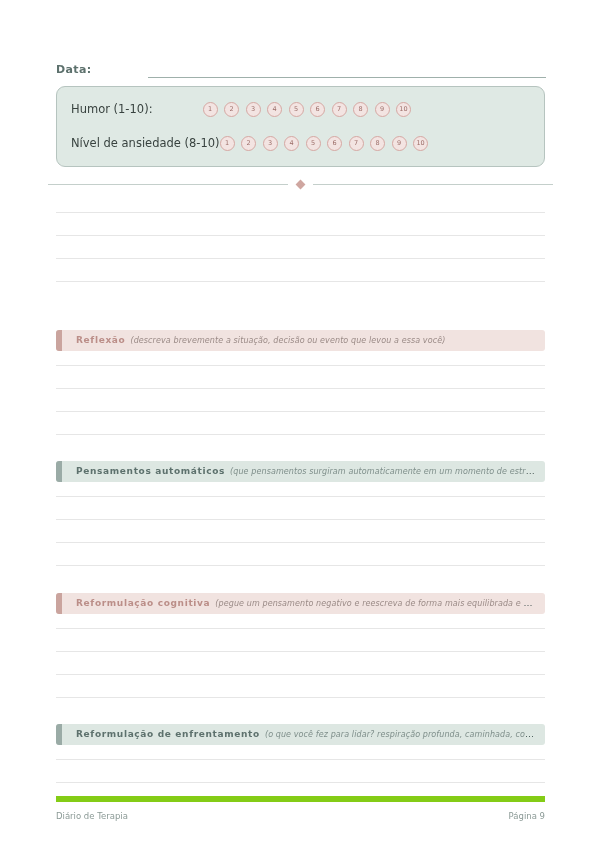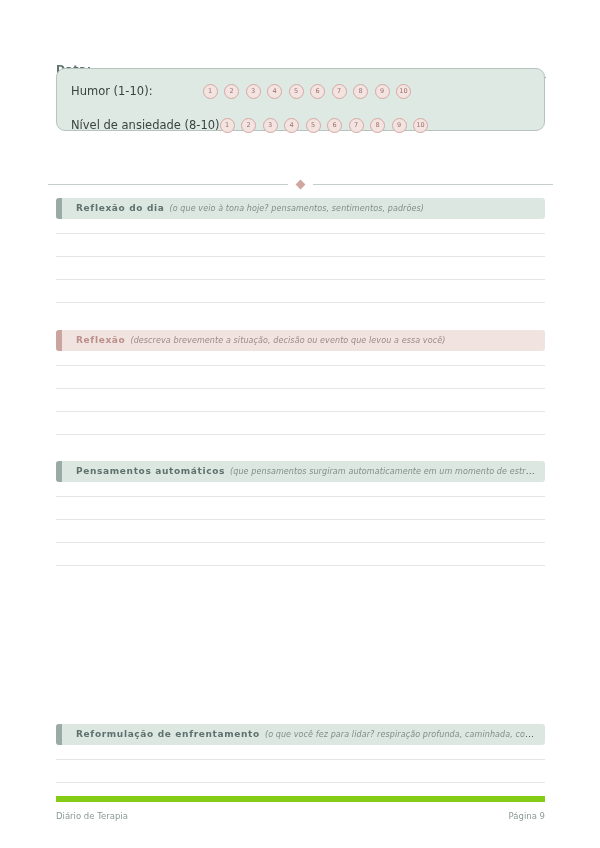--- a/index.html
+++ b/index.html
@@ -46,23 +46,23 @@
     flex: 1;
     margin-left: 28px;
     border-bottom: 1px solid #9fb0ab;
     height: 1px;
   }
 
   
   .scale-panel {
     position: absolute;
     left: 56px;
-    top: 68px;
+    top: 86px;
     width: 489px;
-    height: 63px;
+    height: 81px;
     box-sizing: border-box;
     background: #dfe9e4;
     border: 1px solid #b6c4bf;
     border-radius: 9px;
   }
   .scale-row {
     position: absolute;
     left: 14px;
     right: 10px;
     height: 20px;
@@ -235,26 +235,20 @@
     </div>
   </div>
 
   <div class="divider">
     <span class="divider-line"></span>
     <span class="divider-diamond"></span>
     <span class="divider-line"></span>
   </div>
 
   <div class="section theme-green" style="top:198px;">
-    <div class="sec-bar">
-      <span class="sec-accent"></span>
-      <span class="sec-text">
-        <span class="sec-title">Reflexão do dia</span><span class="sec-hint">(o que veio à tona hoje? pensamentos, sentimentos, padrões)</span>
-      </span>
-    </div>
     <div class="lines">
       <div class="wline first"></div>
       <div class="wline"></div>
       <div class="wline"></div>
       <div class="wline"></div>
     </div>
   </div>
 
   <div class="section theme-rose" style="top:330px;">
     <div class="sec-bar">
@@ -279,20 +273,34 @@
       </span>
     </div>
     <div class="lines">
       <div class="wline first"></div>
       <div class="wline"></div>
       <div class="wline"></div>
       <div class="wline"></div>
     </div>
   </div>
 
+  <div class="section theme-rose" style="top:593px;">
+    <div class="sec-bar">
+      <span class="sec-accent"></span>
+      <span class="sec-text">
+        <span class="sec-title">Reformulação cognitiva</span><span class="sec-hint">(pegue um pensamento negativo e reescreva de forma mais equilibrada e bas...</span>
+      </span>
+    </div>
+    <div class="lines">
+      <div class="wline first"></div>
+      <div class="wline"></div>
+      <div class="wline"></div>
+      <div class="wline"></div>
+    </div>
+  </div>
 
   <div class="section theme-green" style="top:724px;">
     <div class="sec-bar">
       <span class="sec-accent"></span>
       <span class="sec-text">
         <span class="sec-title">Reformulação de enfrentamento</span><span class="sec-hint">(o que você fez para lidar? respiração profunda, caminhada, conversa...)</span>
       </span>
     </div>
     <div class="lines">
       <div class="wline first"></div>

